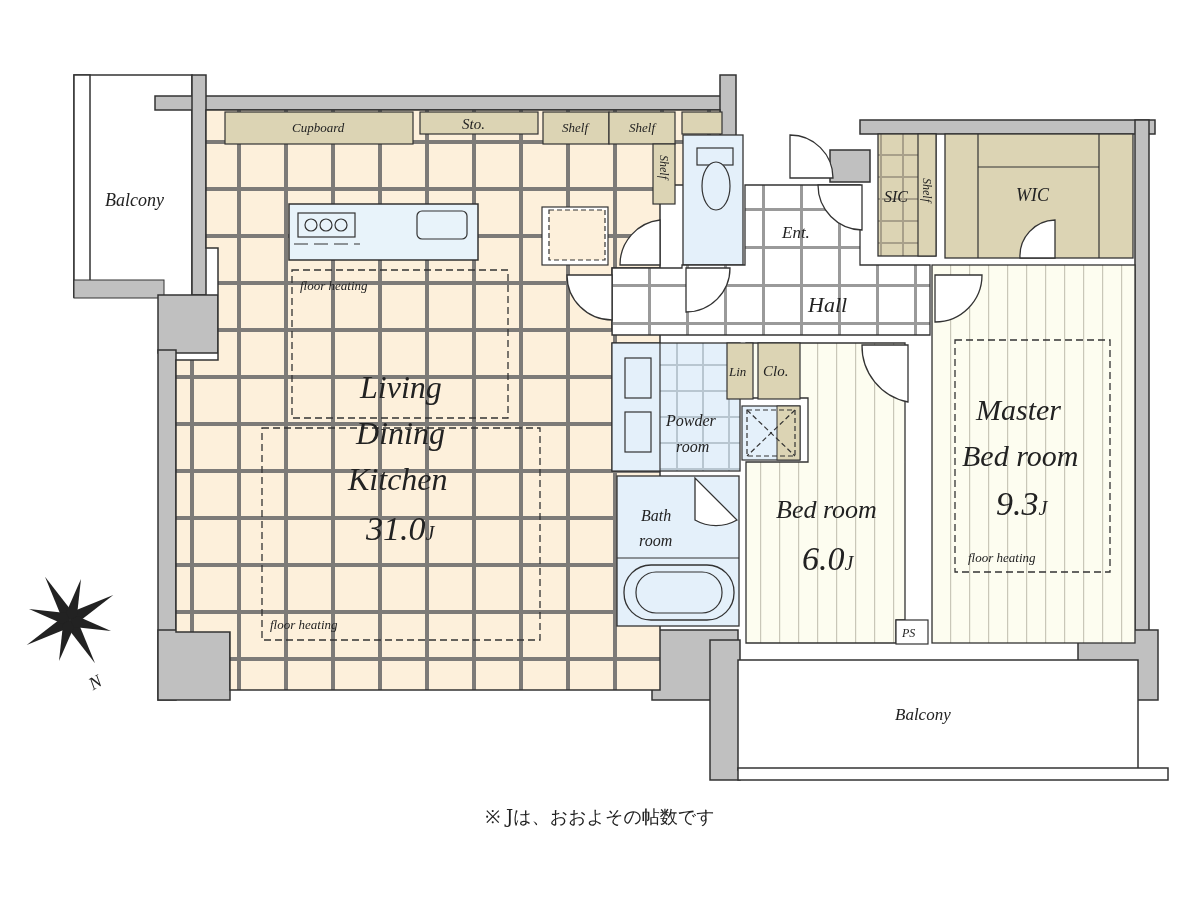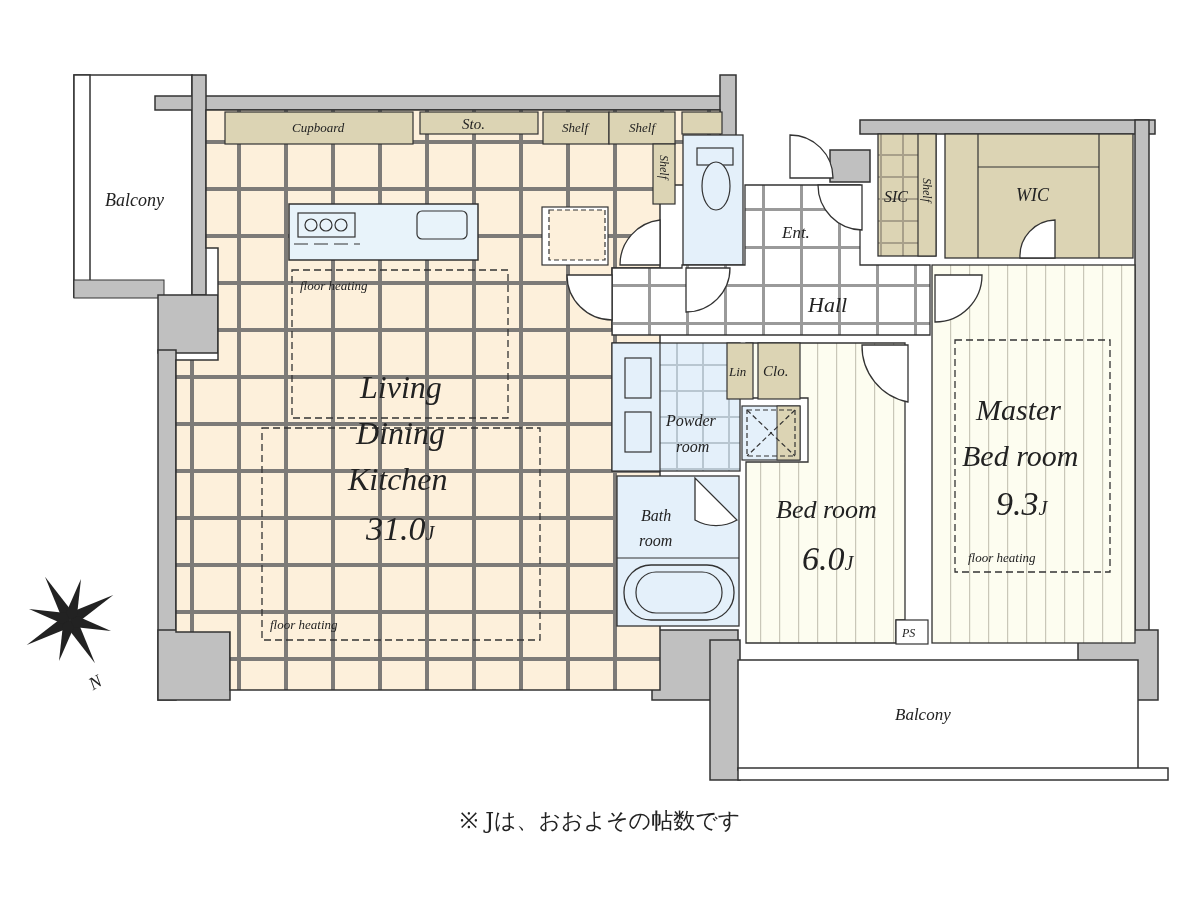--- a/index.html
+++ b/index.html
@@ -1,19 +1,19 @@
 <!DOCTYPE html>
 <html><head>
 <meta charset="utf-8">
 <style>
   html, body { margin:0; padding:0; background:#ffffff; }
   body { width:1200px; height:900px; position:relative; overflow:hidden; font-family:"DejaVu Serif", serif; }
   #plan { position:absolute; left:0; top:0; width:1200px; height:900px; }
   .lbl { font-family:"Liberation Serif", "DejaVu Serif", serif; font-style:italic; fill:#222; }
-  .note { position:absolute; left:0; width:1200px; top:804px; text-align:center; font-family:"DejaVu Serif", serif; font-size:22px; color:#222; }
+  .note { position:absolute; left:0; width:1200px; top:804px; text-align:center; font-family:"DejaVu Serif", serif; font-size:18px; color:#222; }
 </style>
 </head>
 <body>
 
 <svg id="plan" viewBox="0 0 1200 900" xmlns="http://www.w3.org/2000/svg">
   <defs>
     <pattern id="tileLDK" x="0" y="0" width="47" height="47" patternUnits="userSpaceOnUse" patternTransform="translate(190,140)">
       <rect width="47" height="47" fill="#fdf0db"></rect>
       <rect x="0" y="0" width="4" height="47" fill="#7d7b78"></rect>
       <rect x="0" y="0" width="47" height="4" fill="#7d7b78"></rect>

